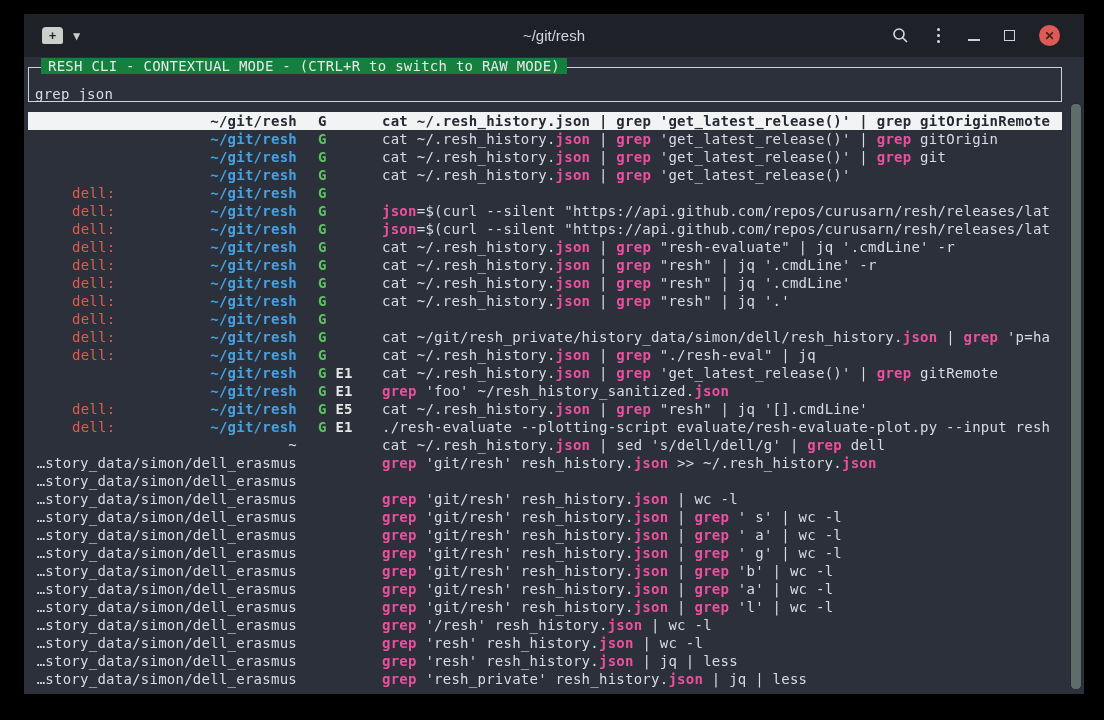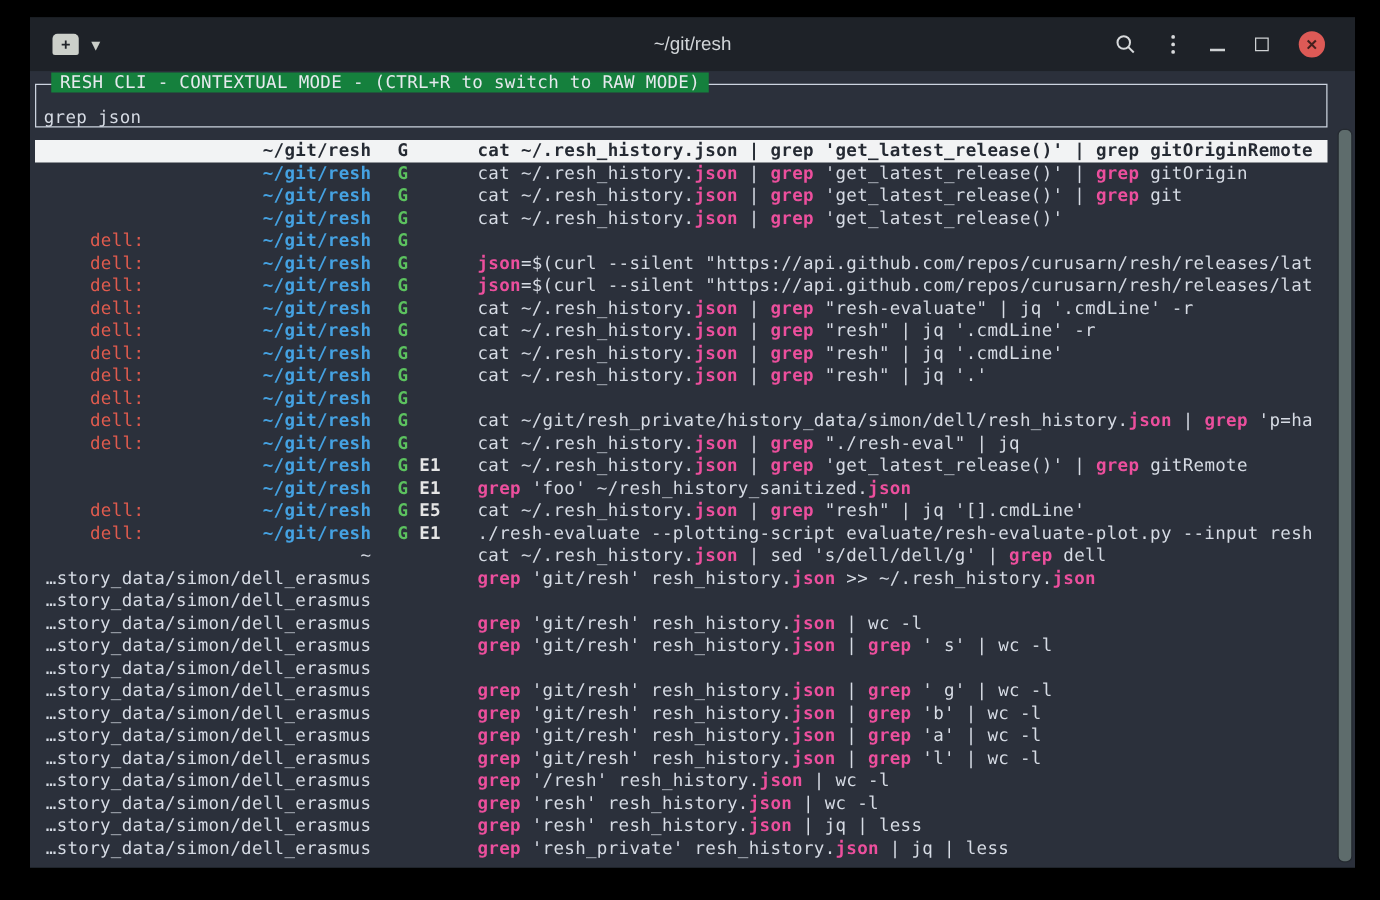--- a/index.html
+++ b/index.html
@@ -105,21 +105,21 @@
         <div class="row"><span class="host">dell:</span><span class="path dir">~/git/resh</span><span class="flags"><span class="fgreen">G</span></span><span class="cmd">cat ~/.resh_history.<span class="hl">json</span> | <span class="hl">grep</span> "./resh-eval" | jq</span></div>
         <div class="row"><span class="host"></span><span class="path dir">~/git/resh</span><span class="flags"><span class="fgreen">G</span> <span class="fred">E1</span></span><span class="cmd">cat ~/.resh_history.<span class="hl">json</span> | <span class="hl">grep</span> 'get_latest_release()' | <span class="hl">grep</span> gitRemote</span></div>
         <div class="row"><span class="host"></span><span class="path dir">~/git/resh</span><span class="flags"><span class="fgreen">G</span> <span class="fred">E1</span></span><span class="cmd"><span class="hl">grep</span> 'foo' ~/resh_history_sanitized.<span class="hl">json</span></span></div>
         <div class="row"><span class="host">dell:</span><span class="path dir">~/git/resh</span><span class="flags"><span class="fgreen">G</span> <span class="fred">E5</span></span><span class="cmd">cat ~/.resh_history.<span class="hl">json</span> | <span class="hl">grep</span> "resh" | jq '[].cmdLine'</span></div>
         <div class="row"><span class="host">dell:</span><span class="path dir">~/git/resh</span><span class="flags"><span class="fgreen">G</span> <span class="fred">E1</span></span><span class="cmd">./resh-evaluate --plotting-script evaluate/resh-evaluate-plot.py --input resh</span></div>
         <div class="row"><span class="host"></span><span class="path plain">~</span><span class="flags"></span><span class="cmd">cat ~/.resh_history.<span class="hl">json</span> | sed 's/dell/dell/g' | <span class="hl">grep</span> dell</span></div>
         <div class="row"><span class="host"></span><span class="path plain">…story_data/simon/dell_erasmus</span><span class="flags"></span><span class="cmd"><span class="hl">grep</span> 'git/resh' resh_history.<span class="hl">json</span> &gt;&gt; ~/.resh_history.<span class="hl">json</span></span></div>
         <div class="row"><span class="host"></span><span class="path plain">…story_data/simon/dell_erasmus</span><span class="flags"></span></div>
         <div class="row"><span class="host"></span><span class="path plain">…story_data/simon/dell_erasmus</span><span class="flags"></span><span class="cmd"><span class="hl">grep</span> 'git/resh' resh_history.<span class="hl">json</span> | wc -l</span></div>
         <div class="row"><span class="host"></span><span class="path plain">…story_data/simon/dell_erasmus</span><span class="flags"></span><span class="cmd"><span class="hl">grep</span> 'git/resh' resh_history.<span class="hl">json</span> | <span class="hl">grep</span> ' s' | wc -l</span></div>
-        <div class="row"><span class="host"></span><span class="path plain">…story_data/simon/dell_erasmus</span><span class="flags"></span></div>
+        <div class="row"><span class="host"></span><span class="path plain">…story_data/simon/dell_erasmus</span><span class="flags"></span><span class="cmd"><span class="hl">grep</span> 'git/resh' resh_history.<span class="hl">json</span> | <span class="hl">grep</span> ' a' | wc -l</span></div>
         <div class="row"><span class="host"></span><span class="path plain">…story_data/simon/dell_erasmus</span><span class="flags"></span><span class="cmd"><span class="hl">grep</span> 'git/resh' resh_history.<span class="hl">json</span> | <span class="hl">grep</span> ' g' | wc -l</span></div>
         <div class="row"><span class="host"></span><span class="path plain">…story_data/simon/dell_erasmus</span><span class="flags"></span><span class="cmd"><span class="hl">grep</span> 'git/resh' resh_history.<span class="hl">json</span> | <span class="hl">grep</span> 'b' | wc -l</span></div>
         <div class="row"><span class="host"></span><span class="path plain">…story_data/simon/dell_erasmus</span><span class="flags"></span><span class="cmd"><span class="hl">grep</span> 'git/resh' resh_history.<span class="hl">json</span> | <span class="hl">grep</span> 'a' | wc -l</span></div>
         <div class="row"><span class="host"></span><span class="path plain">…story_data/simon/dell_erasmus</span><span class="flags"></span><span class="cmd"><span class="hl">grep</span> 'git/resh' resh_history.<span class="hl">json</span> | <span class="hl">grep</span> 'l' | wc -l</span></div>
         <div class="row"><span class="host"></span><span class="path plain">…story_data/simon/dell_erasmus</span><span class="flags"></span><span class="cmd"><span class="hl">grep</span> '/resh' resh_history.<span class="hl">json</span> | wc -l</span></div>
         <div class="row"><span class="host"></span><span class="path plain">…story_data/simon/dell_erasmus</span><span class="flags"></span><span class="cmd"><span class="hl">grep</span> 'resh' resh_history.<span class="hl">json</span> | wc -l</span></div>
         <div class="row"><span class="host"></span><span class="path plain">…story_data/simon/dell_erasmus</span><span class="flags"></span><span class="cmd"><span class="hl">grep</span> 'resh' resh_history.<span class="hl">json</span> | jq | less</span></div>
         <div class="row"><span class="host"></span><span class="path plain">…story_data/simon/dell_erasmus</span><span class="flags"></span><span class="cmd"><span class="hl">grep</span> 'resh_private' resh_history.<span class="hl">json</span> | jq | less</span></div>
       </div>
     <div class="scrollbar"></div>

